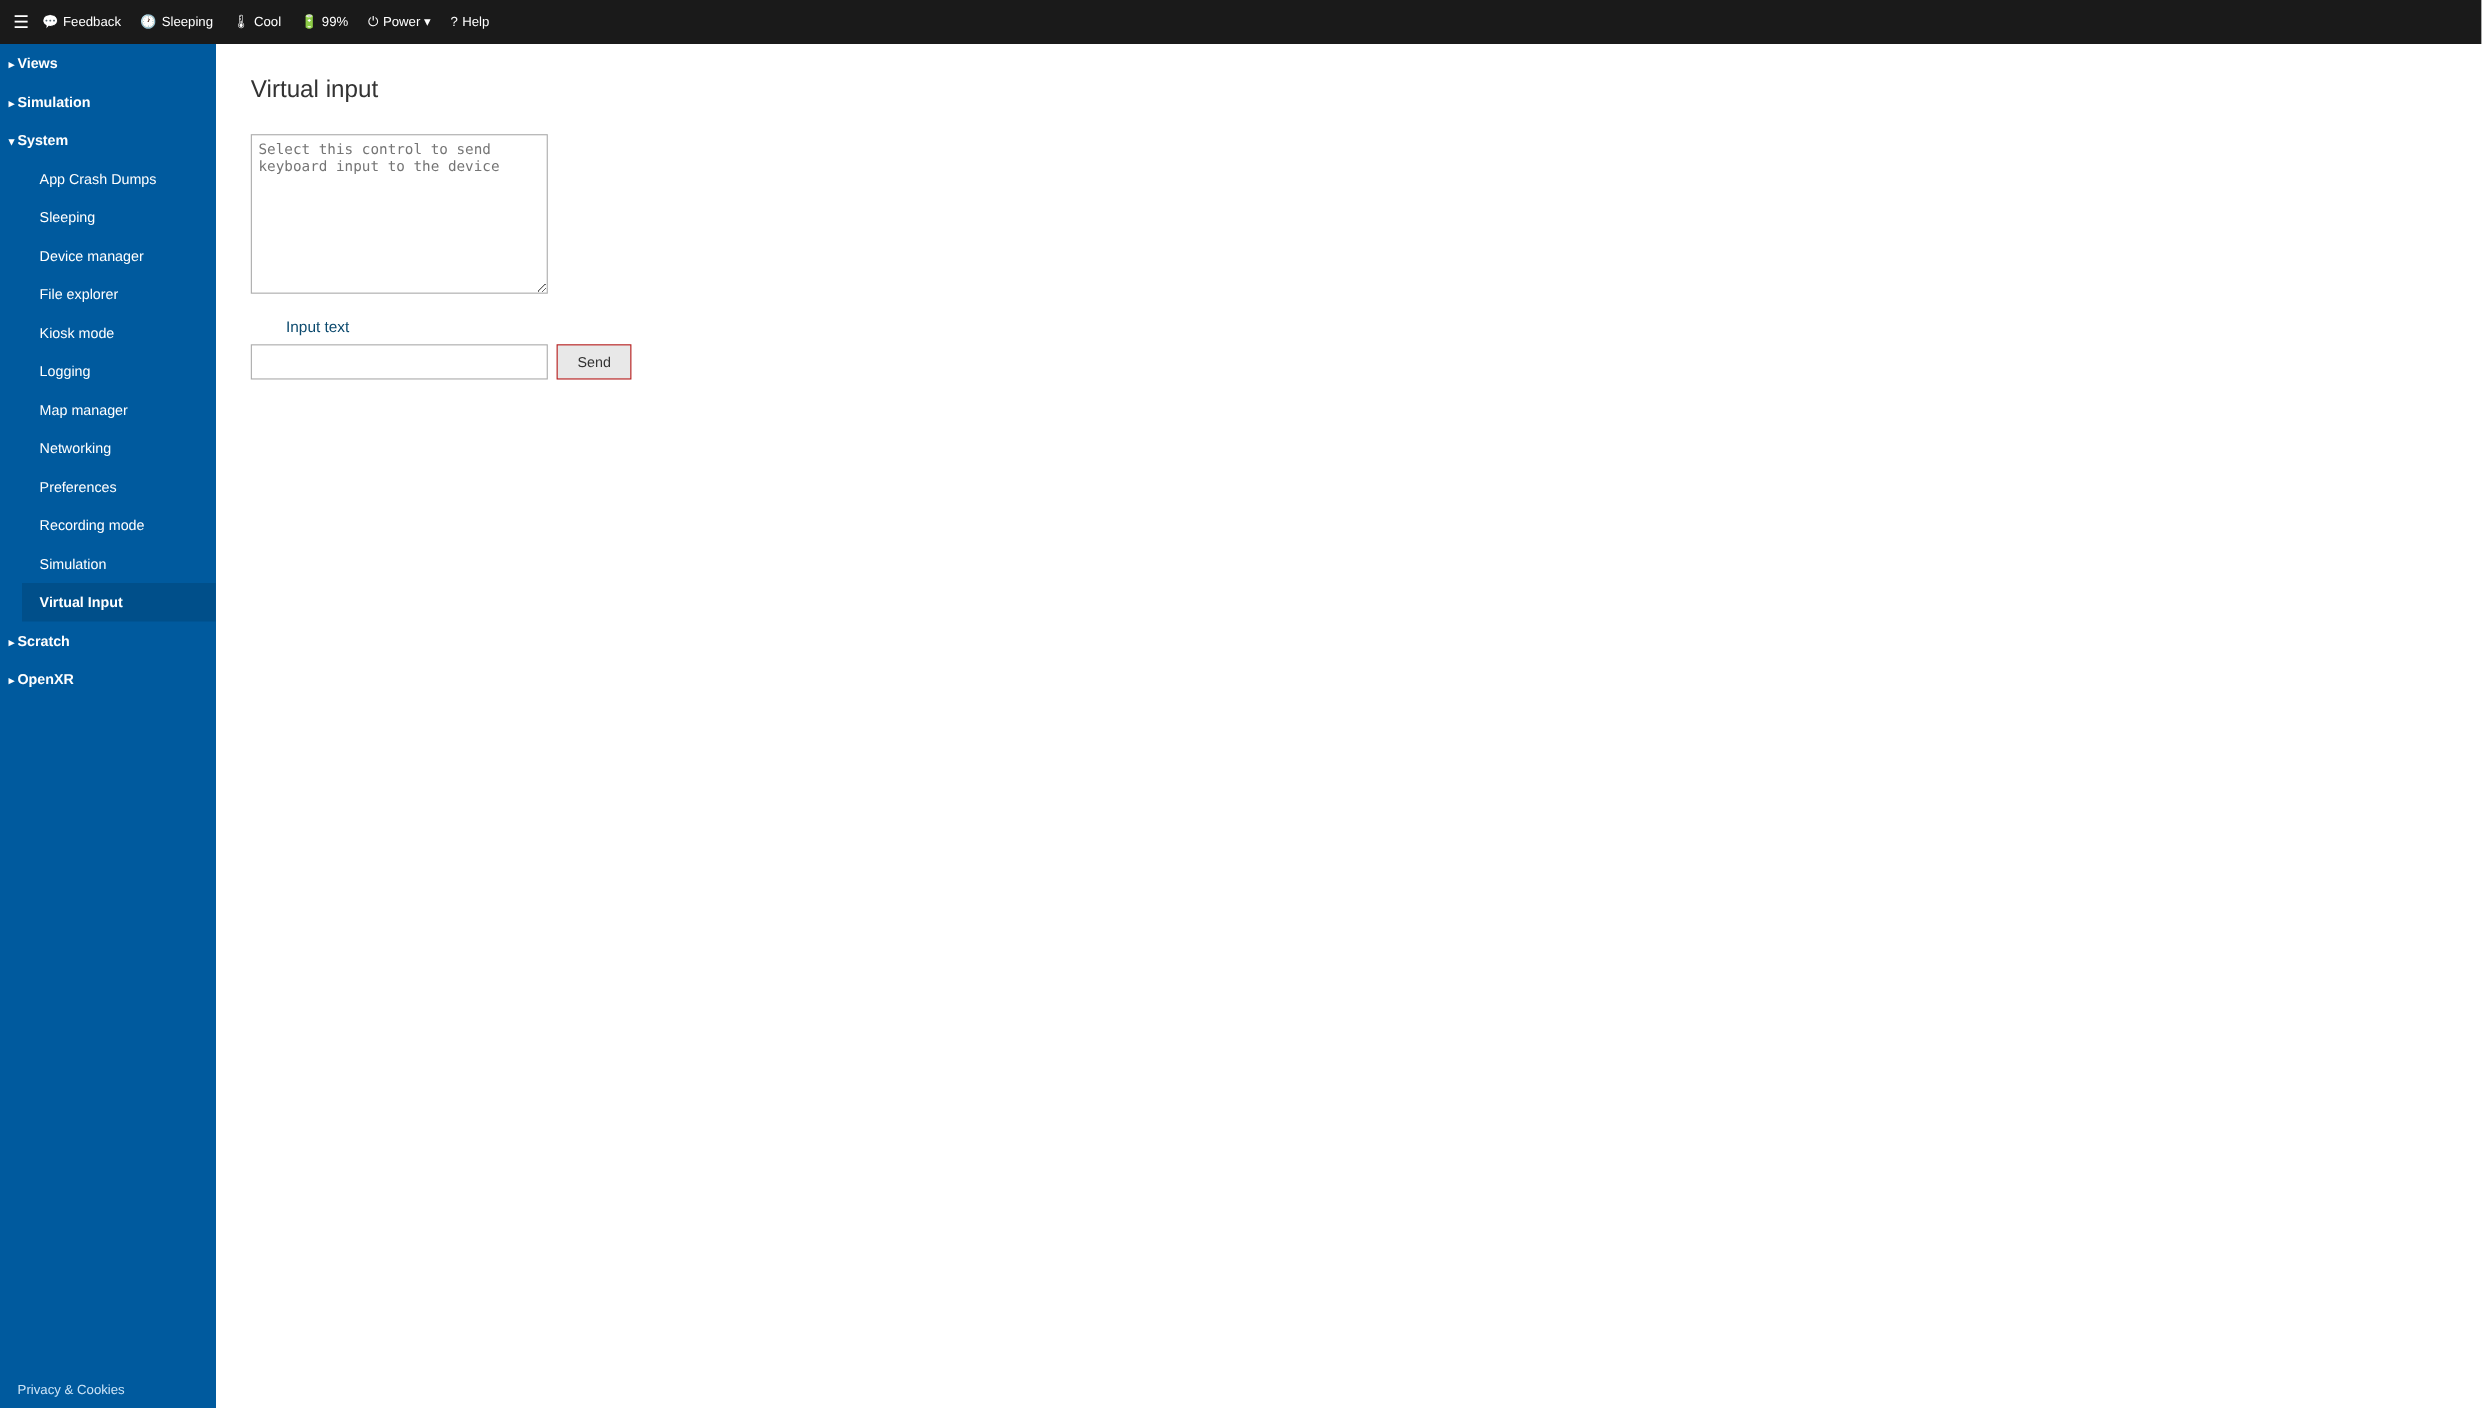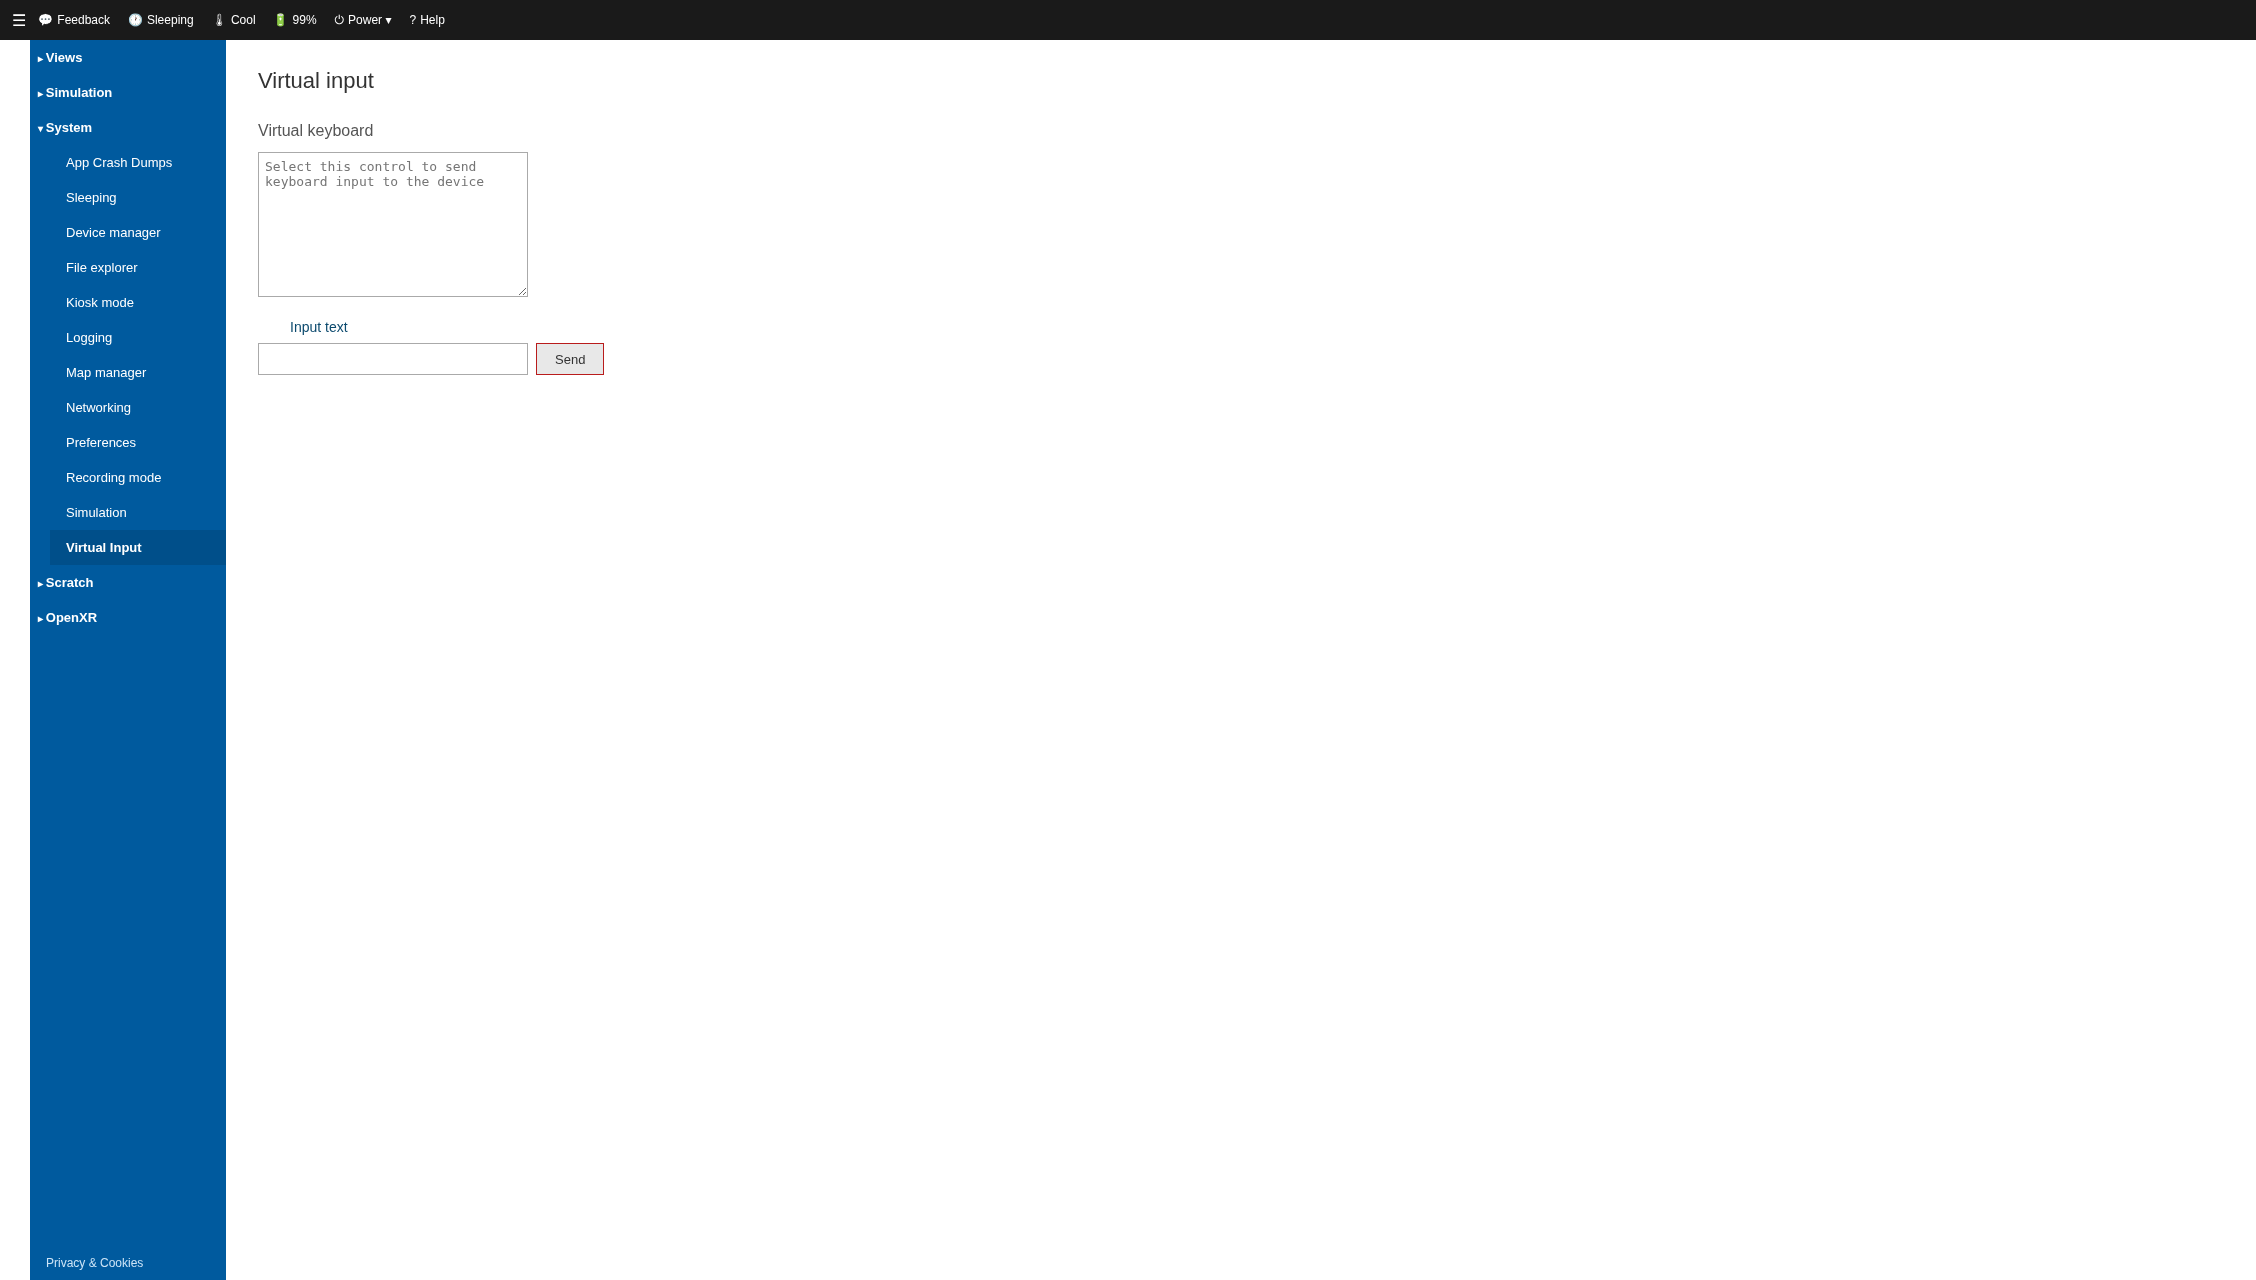--- a/index.html
+++ b/index.html
@@ -36,21 +36,20 @@
       gap: 4px;
       cursor: pointer;
       color: #fff;
     }
 
     
     .main-layout {
       display: flex;
       flex: 1;
       overflow: hidden;
-      padding-left: 30px;
     }
 
     
     .sidebar {
       width: 196px;
       background: #005a9e;
       color: #fff;
       display: flex;
       flex-direction: column;
       overflow-y: auto;
@@ -233,21 +232,20 @@
     <div class="sidebar-item section-header">Scratch</div>
 
     <div class="sidebar-item section-header">OpenXR</div>
 
     <div class="sidebar-footer">Privacy &amp; Cookies</div>
   </div>
 
   <div class="content">
     <h1 class="page-title">Virtual input</h1>
 
-    <h2 class="section-title">Virtual keyboard</h2>
     <textarea class="virtual-keyboard-textarea" placeholder="Select this control to send keyboard input to the device" style=""></textarea>
 
     <p class="input-text-label">Input text</p>
     <div class="input-text-row">
       <input type="text" class="input-text-field" placeholder="" style="">
       <button class="send-button">Send</button>
     </div>
   </div>
 </div>
 

